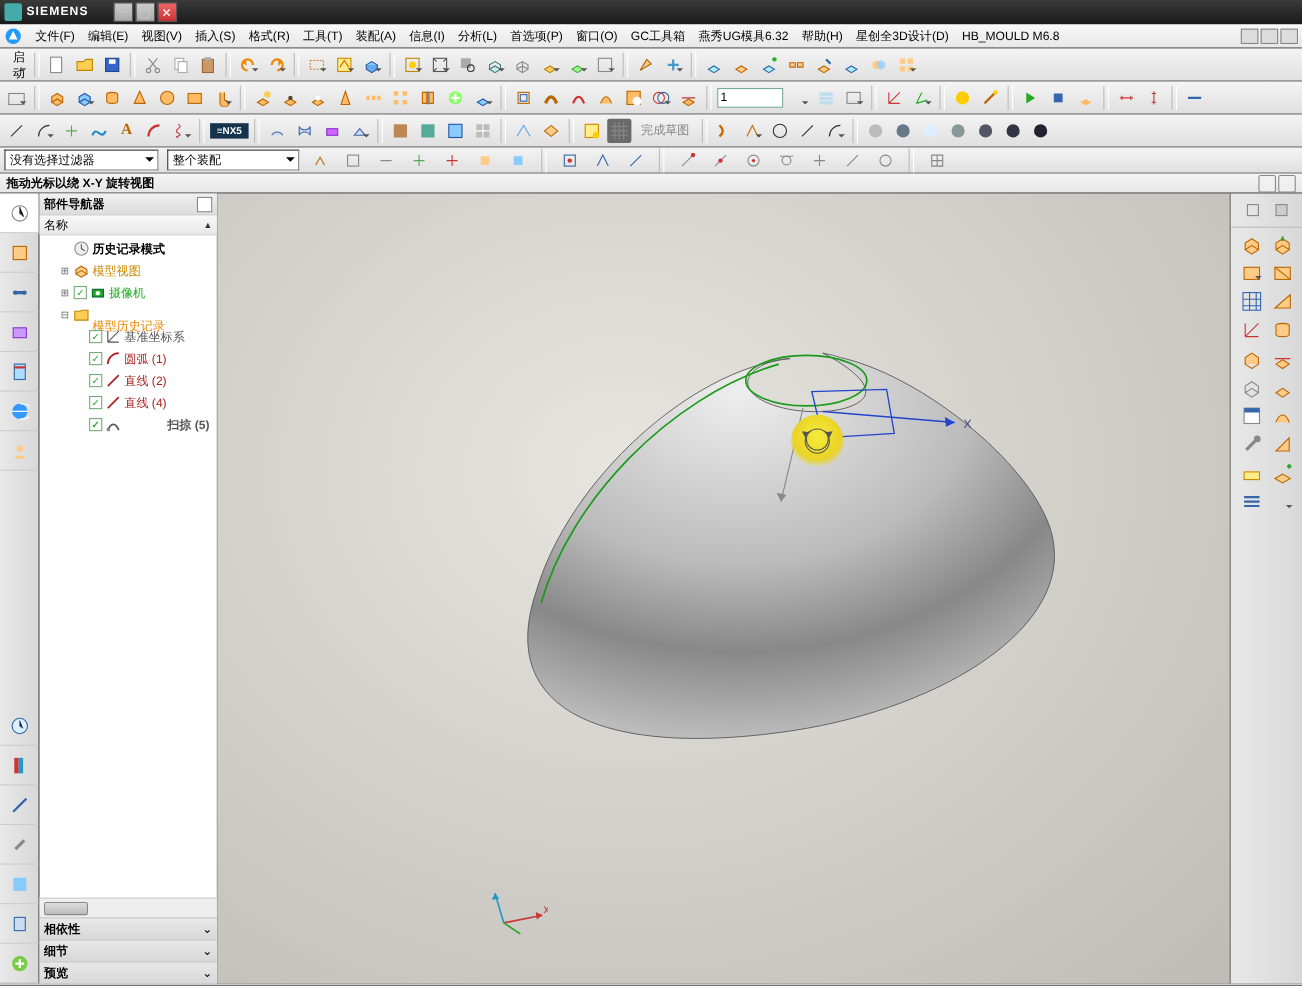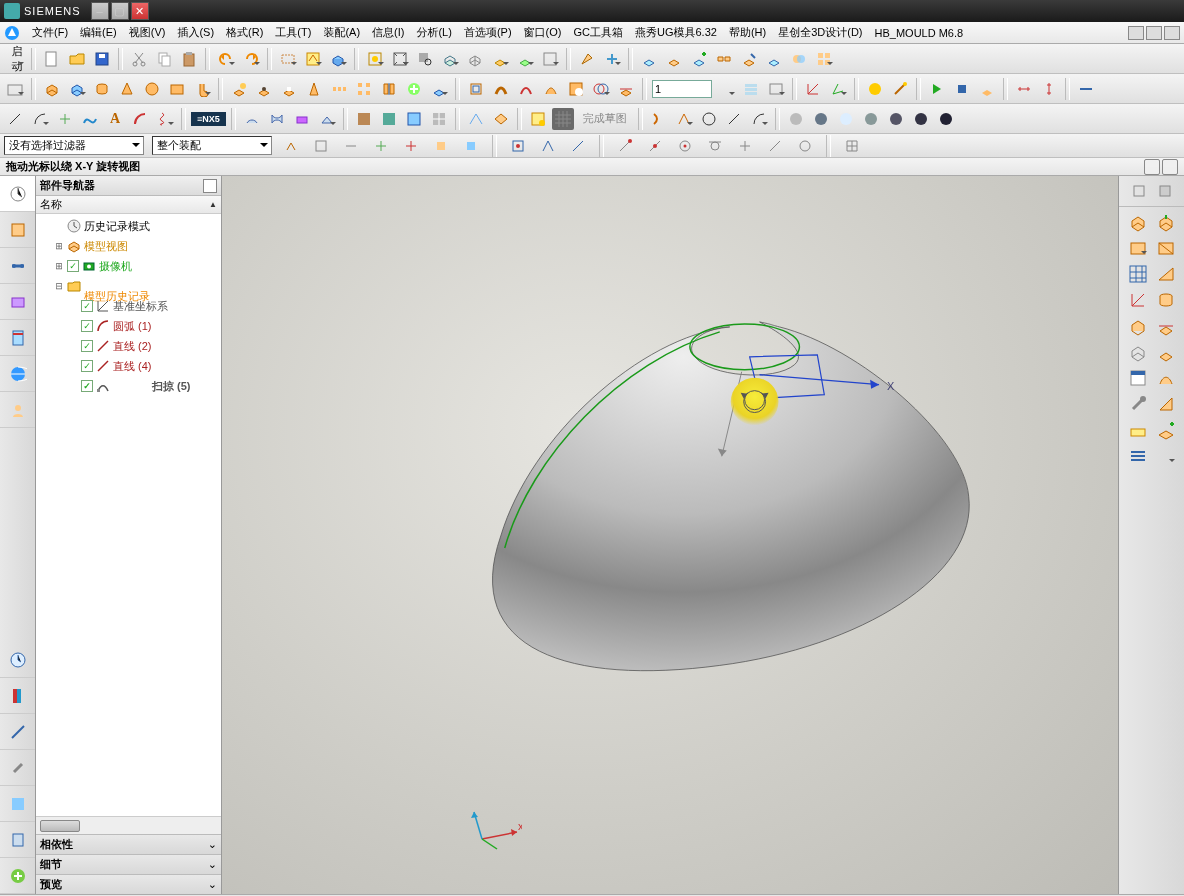--- a/index.html
+++ b/index.html
@@ -2,21 +2,21 @@
 <html><head>
 <meta charset="utf-8">
 <style>
 * { margin: 0; padding: 0; box-sizing: border-box; font-family: "Microsoft YaHei", Tahoma, sans-serif; font-size: 11px; }
 body { background: #000; width: 1184px; height: 896px; overflow: hidden; position: relative; }
 
 
 .title-bar { height: 22px; background: linear-gradient(to bottom, #3a3a3a, #1a1a1a); display: flex; align-items: center; padding: 0 4px; color: #ccc; }
 .title-bar .logo { width: 16px; height: 16px; background: #4aa; border-radius: 2px; margin-right: 4px; }
 .title-bar .title { flex: 1; font-size: 12px; }
-.title-bar .brand { font-weight: normal; color: #fff; letter-spacing: 1px; margin-right: 8px; }
+.title-bar .brand { font-weight: bold; color: #fff; letter-spacing: 1px; margin-right: 20px; }
 .title-bar .win-btn { width: 18px; height: 18px; margin-left: 2px; display: flex; align-items: center; justify-content: center; background: linear-gradient(#ccc,#aaa); border: 1px solid #555; }
 .title-bar .win-btn.close { background: linear-gradient(#e66,#c33); color: #fff; }
 
 
 .menu-bar { height: 22px; background: linear-gradient(#f8f8f8,#e8e8e8); display: flex; align-items: center; padding: 0 4px; border-bottom: 1px solid #aaa; }
 .menu-bar .mlogo { width: 16px; height: 16px; margin-right: 6px; }
 .menu-bar .mitem { padding: 2px 6px; cursor: pointer; }
 .menu-bar .right-btns { margin-left: auto; display: flex; gap: 2px; }
 .menu-bar .right-btns .sb { width: 16px; height: 14px; border: 1px solid #888; background: #ddd; }
 
@@ -34,21 +34,21 @@
 
 .status-tip { height: 18px; background: linear-gradient(#f4f4f4,#e6e6e6); border-bottom: 1px solid #aaa; padding: 1px 6px; font-weight: bold; font-size: 11px; display: flex; align-items: center; gap: 21px; }
 
 
 .main { display: flex; height: 718px; }
 .left-strip { width: 36px; background: linear-gradient(to right,#e8e8e8,#d8d8d8); border-right: 1px solid #999; display: flex; flex-direction: column; }
 .left-strip .ltab { width: 100%; height: 36px; display: flex; align-items: center; justify-content: center; border-bottom: 1px solid #ccc; }
 .left-strip .ltab.active { background: #fff; }
 .left-strip .spacer { flex: 1; }
 
-.nav-panel { width: 186px; background: #fff; border-right: 1px solid #999; display: flex; flex-direction: column; }
+.nav-panel { width: 162px; background: #fff; border-right: 1px solid #999; display: flex; flex-direction: column; }
 .nav-header { height: 20px; background: linear-gradient(#f0f0f0,#dcdcdc); display: flex; align-items: center; padding: 0 4px; font-weight: bold; border-bottom: 1px solid #bbb; }
 .nav-header .pin { margin-left: auto; width: 14px; height: 14px; border: 1px solid #888; background: #fff; }
 .col-header { height: 18px; background: linear-gradient(#f8f8f8,#e8e8e8); border-bottom: 1px solid #ccc; display: flex; align-items: center; padding: 0 4px; }
 .col-header::after { content: "▲"; margin-left: auto; font-size: 8px; color: #333; }
 .tree { flex: 1; overflow: auto; padding: 2px 0; }
 .tree-row { display: flex; align-items: center; height: 20px; padding-left: 8px; gap: 3px; white-space: nowrap; }
 .tree-row .tw { width: 10px; text-align: center; color: #666; font-size: 9px; }
 .tree-row .chk { width: 12px; height: 12px; border: 1px solid #7a7; background: #fff; display: flex; align-items: center; justify-content: center; color: #2a2; font-size: 9px; }
 .tree-row .ic { width: 14px; height: 14px; display: flex; align-items: center; justify-content: center; }
 .tree-row .lbl { }
@@ -880,21 +880,21 @@
 
   <div class="nav-panel">
     <div class="nav-header">
       <span>部件导航器</span>
       <div class="pin"></div>
     </div>
     <div class="col-header">
         <span>名称</span>
       </div>
     <div class="tree" id="tree-host">
-        <div class="tree-row" style="padding-left: 18px;">
+        <div class="tree-row" style="padding-left: 18px; font-weight: bold;">
           <span class="tw"></span>
           <span class="ic">
             <svg width="14" height="14" viewBox="0 0 14 14">
               <circle cx="7" cy="7" r="6" fill="#eee" stroke="#888"></circle>
               <path d="M7 3v4l3 2" stroke="#555" fill="none"></path>
             </svg>
           </span>
           <span class="lbl" style="color: rgb(0, 0, 0);">历史记录模式</span>
         </div>
         <div class="tree-row" style="padding-left: 18px;">

